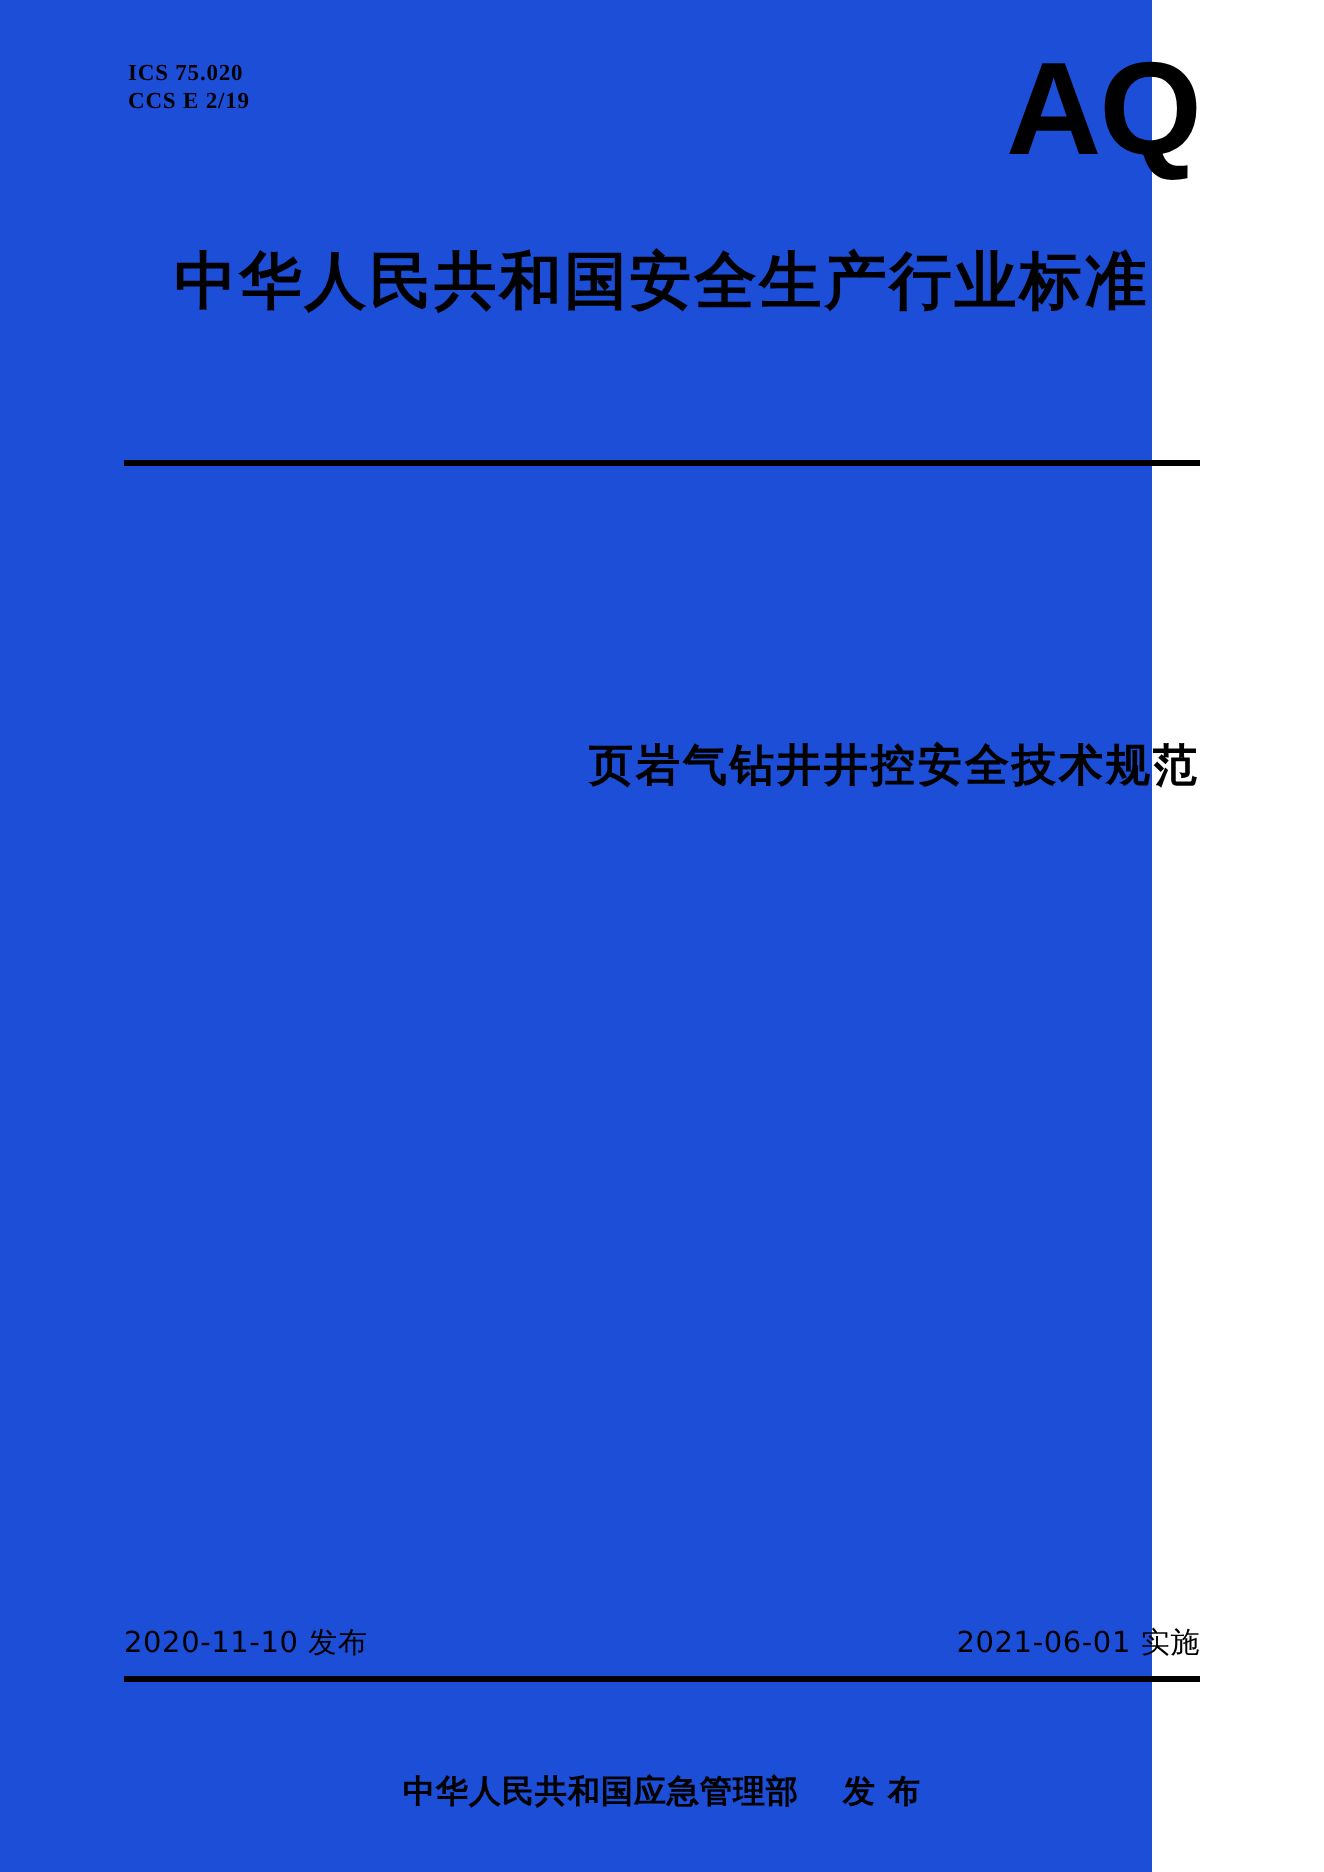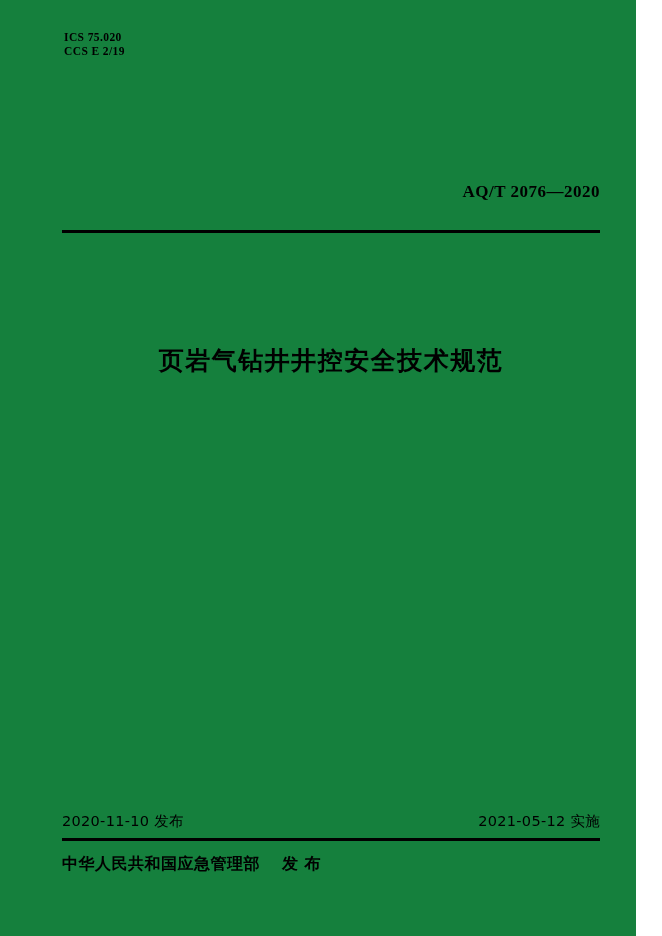--- a/index.html
+++ b/index.html
@@ -11,23 +11,23 @@
     width: 662px;
     height: 936px;
     font-family: "Liberation Serif", serif;
     color: #000000;
     position: relative;
     overflow: hidden;
   }
   .page {
     position: absolute;
     left: 0; top: 0;
-    width: 636px;
+    width: 576px;
     height: 936px;
-    background: #15803d;
+    background: #1d4ed8;
   }
   .content {
     position: absolute;
     left: 62px;
     top: 0;
     width: 538px;
     height: 936px;
   }
 
   
@@ -83,26 +83,26 @@
     top: 230px;
     width: 538px;
     height: 2.5px;
     background: #000;
   }
 
   
   .doc-title-cn {
     position: absolute;
     left: 0;
-    top: 344px;
+    top: 368px;
     width: 538px;
-    text-align: center;
+    text-align: right;
     font-family: "DejaVu Sans", sans-serif;
     font-weight: bold;
-    font-size: 25px;
+    font-size: 22px;
     letter-spacing: 1.5px;
   }
   .doc-title-en {
     position: absolute;
     left: 0;
     top: 418px;
     width: 538px;
     text-align: center;
     font-family: "Liberation Serif", serif;
     font-weight: bold;
@@ -135,51 +135,53 @@
     position: absolute;
     left: 0;
     top: 838px;
     width: 538px;
     height: 2.5px;
     background: #000;
   }
   .issuer {
     position: absolute;
     left: 0;
-    top: 854px;
+    top: 886px;
     width: 538px;
+    text-align: center;
     font-family: "DejaVu Sans", sans-serif;
     font-weight: bold;
     font-size: 16px;
     letter-spacing: 0.5px;
   }
   .issuer .gap { display: inline-block; width: 22px; }
 </style>
 </head>
 <body>
 
 <div class="page">
   <div class="content">
 
     <div class="ics-block">
       <div class="ics-line">ICS 75.020</div>
       <div class="ics-line">CCS E 2/19</div>
     </div>
 
+    <div class="aq-logo">AQ</div>
 
+    <div class="std-title">中华人民共和国安全生产行业标准</div>
 
-    <div class="std-number">AQ/T 2076—2020</div>
 
     <div class="rule-top"></div>
 
     <div class="doc-title-cn">页岩气钻井井控安全技术规范</div>
 
     <div class="date-row">
       <span class="date-left">2020-11-10 发布</span>
-      <span class="date-right">2021-05-12 实施</span>
+      <span class="date-right">2021-06-01 实施</span>
     </div>
 
     <div class="rule-bottom"></div>
 
     <div class="issuer">
       <span>中华人民共和国应急管理部</span><span class="gap"></span><span>发  布</span>
     </div>
 
   </div>
 </div>

